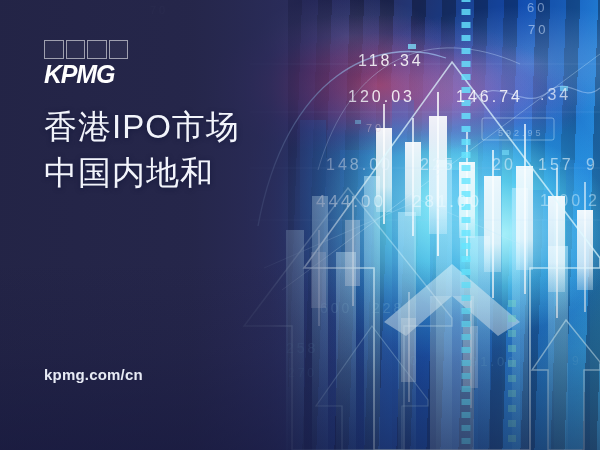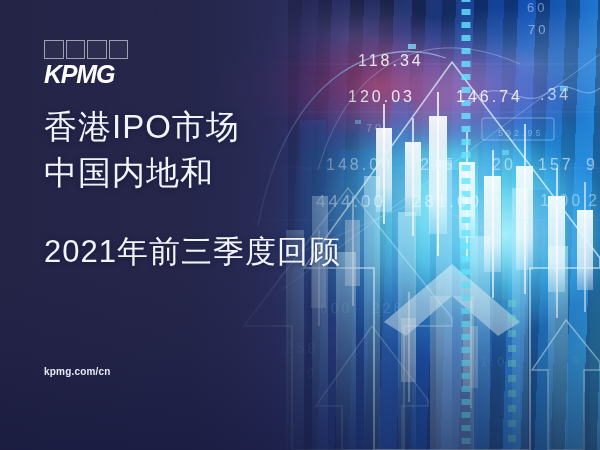--- a/index.html
+++ b/index.html
@@ -134,21 +134,21 @@
   #subtitle{
     position:absolute;left:44px;top:230px;width:360px;
     font-size:31px;line-height:44px;
     font-weight:300;
     color:#f2f4fb;
     letter-spacing:1px;
     text-shadow:0 1px 5px rgba(10,14,50,.55);
   }
   #url{
     position:absolute;left:44px;top:366px;
-    font-size:10px;letter-spacing:.2px;
+    font-size:15px;letter-spacing:.2px;
     color:#e7eaf4;font-weight:bold;
   }
 </style>
 </head>
 <body>
 
 <div id="cover">
 
   <div class="layer" id="bg-base"></div>
   <div class="layer" id="bg-columns"></div>
@@ -321,18 +321,17 @@
           <i></i>
       </div>
       <div class="logo-word">KPMG</div>
     </div>
 
     <div id="title">
       <div class="title-line">香港IPO市场</div>
       <div class="title-line">中国内地和</div>
     </div>
 
-    <div id="subtitle">2021年前三季度回顾</div>
 
     <div id="url">kpmg.com/cn</div>
 
   </div>
 </div>
 
 </body></html>

